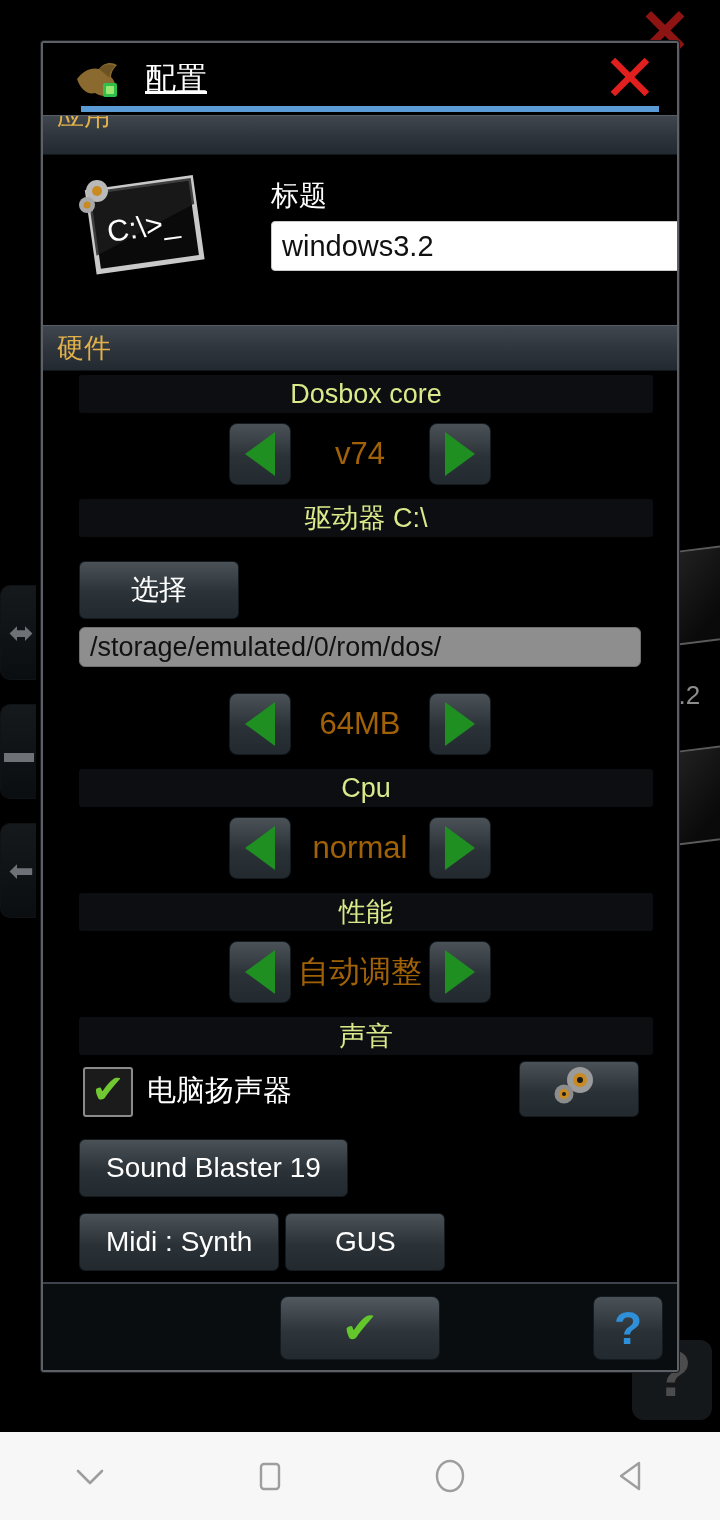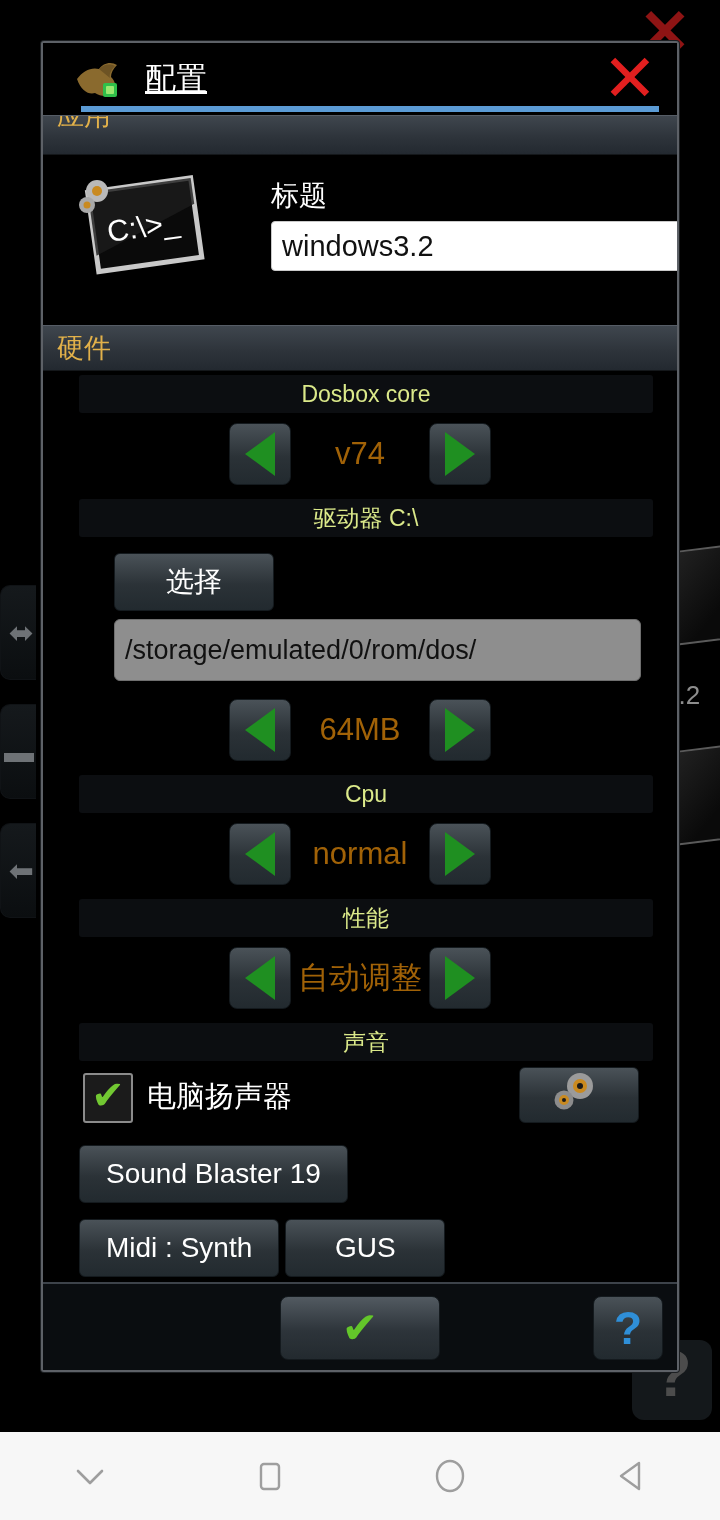--- a/index.html
+++ b/index.html
@@ -101,21 +101,21 @@
     background:#fff; border:1px solid #c9c9c9; border-radius:4px;
     color:#111; font-size:29px; padding:0 10px; line-height:48px;
     font-family:"Liberation Sans",sans-serif;
   }
 
   
   .row-label {
     margin:4px 24px 0 36px; height:38px;
     background:#0c0e11; border-radius:3px;
     display:flex; align-items:center; justify-content:center;
-    color:#dbe98a; font-size:23px;
+    color:#dbe98a; font-size:27px;
   }
   
   .stepper {
     height:82px; display:flex; align-items:center; justify-content:center; gap:0;
     position:relative;
   }
   .step-btn {
     width:62px; height:62px; border-radius:8px;
     background:linear-gradient(180deg,#4a5258 0%,#2b3237 55%,#222a2f 100%);
     border:1px solid #141a1e;
@@ -123,30 +123,30 @@
     cursor:pointer;
   }
   .tri { width:0; height:0; }
   .tri-l { border-top:22px solid transparent; border-bottom:22px solid transparent; border-right:30px solid #1f8f21; }
   .tri-r { border-top:22px solid transparent; border-bottom:22px solid transparent; border-left:30px solid #1f8f21; }
   .step-val {
     width:138px; text-align:center; color:#a16207; font-size:31px;
   }
 
   
-  .drive-area { position:relative; padding:8px 36px;margin-left:35px; }
+  .drive-area { position:relative; padding:16px 36px; }
   .btn-gray {
     height:58px; min-width:160px; padding:0 26px;
     background:linear-gradient(180deg,#4a5258 0%,#2b3237 55%,#222a2f 100%);
     border:1px solid #141a1e; border-radius:6px;
     color:#fff; font-size:28px; display:inline-flex; align-items:center; justify-content:center;
     cursor:pointer; margin-top:8px;
   }
   .path-field {
-    margin-top:8px; height:62px; background:#8e8e8e;
+    margin-top:8px; height:40px; background:#8e8e8e;
     border:1px solid #6f6f6f; border-radius:6px;
     color:#111; font-size:27px; display:flex; align-items:center; padding-left:10px;
   }
 
   
   .sound-row { position:relative; height:62px; margin-top:6px; padding:0 36px; }
   .chk {
     position:absolute; left:40px; top:6px; width:50px; height:50px;
     background:#1b1b1b; border:2px solid #8b8b8b; border-radius:3px;
     cursor:pointer;

